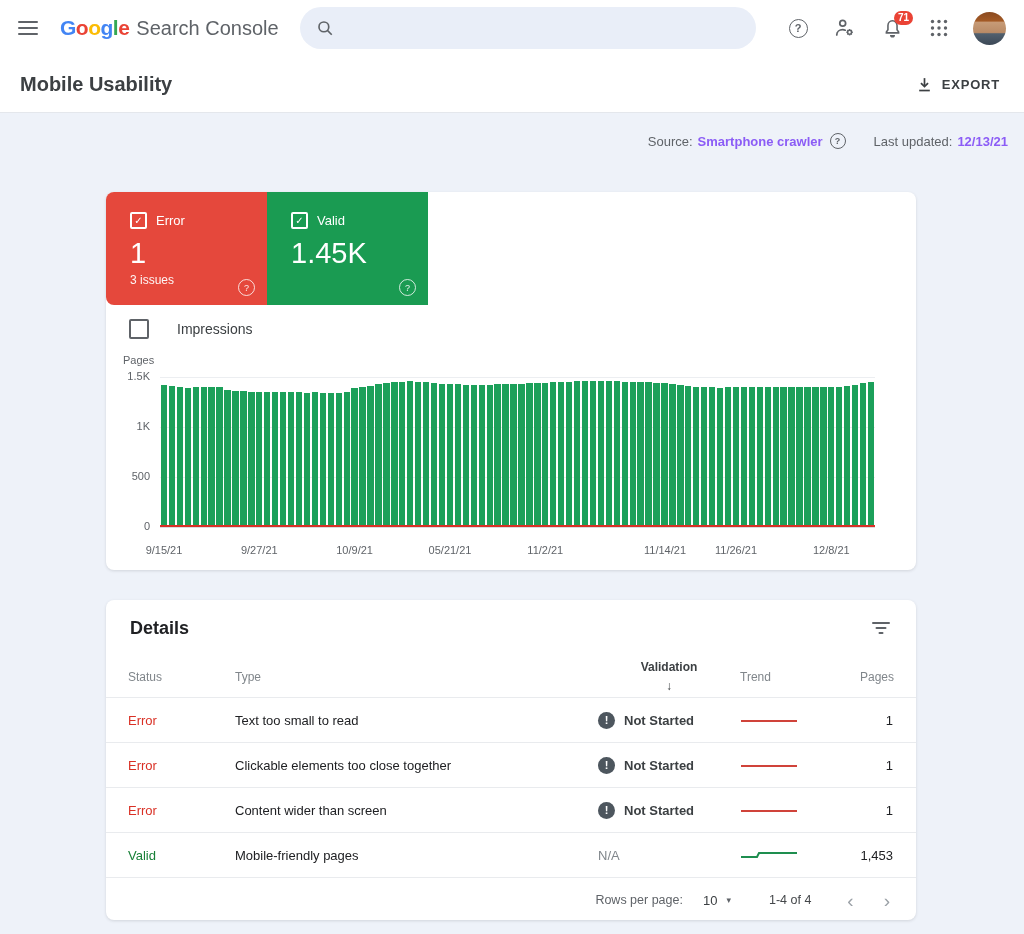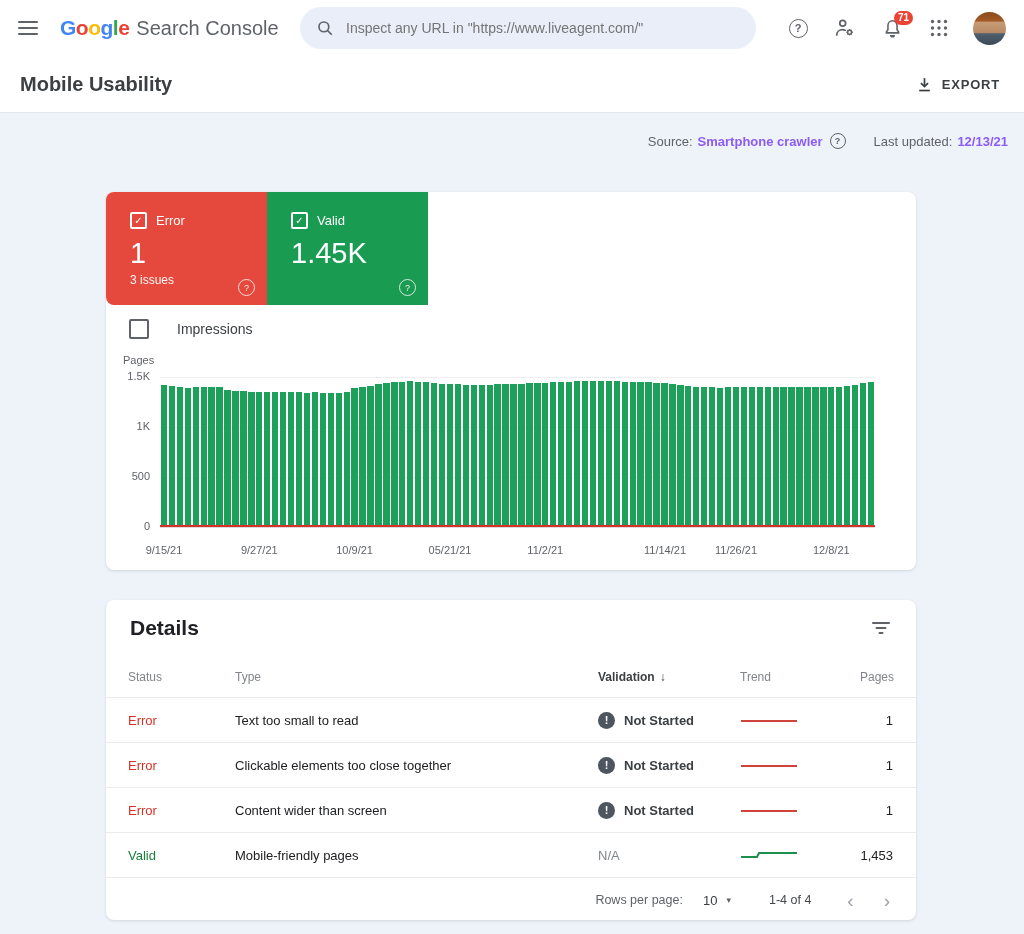--- a/index.html
+++ b/index.html
@@ -57,25 +57,25 @@
   .plot{position:absolute;left:54px;top:185px;width:715px;height:150px;border-bottom:1px solid #dadce0;}
   .gline{position:absolute;left:0;width:715px;height:1px;background:#eceef1;}
   .bar{position:absolute;bottom:0;background:#1ca05a;}
   .errline{position:absolute;bottom:0;left:0;width:715px;height:2px;}
   .xticks{position:absolute;left:54px;top:352px;width:715px;height:16px;}
   .xtick{position:absolute;font-size:11px;color:#5f6368;transform:translateX(-50%);white-space:nowrap;}
 
   
   .detailscard{position:absolute;left:106px;top:600px;width:810px;height:320px;overflow:hidden;}
   .d-head{height:56px;display:flex;align-items:center;justify-content:space-between;}
-  .d-title{font-size:21px;font-weight:600;color:#202124;margin-left:24px;}
+  .d-title{font-size:18px;font-weight:600;color:#202124;margin-left:24px;}
   .d-filter{margin-right:26px;cursor:pointer;display:flex;align-items:center;}
   .t-row{display:grid;grid-template-columns:107px 363px 142px 120px 1fr;align-items:center;height:44px;padding-left:22px;padding-right:23px;}
   .t-row.hdr{height:41px;font-size:12px;color:#80868b;}
-  .t-row.hdr .sorted{color:#3c4043;font-weight:600;display:flex;align-items:center;gap:5px;}
+  .t-row.hdr .sorted{color:#3c4043;font-weight:600;display:flex;align-items:center;gap:5px;flex-direction:column;}
   .t-row.body{border-top:1px solid #e9ebee;font-size:13px;cursor:pointer;}
   .st-error{color:#d93025;}
   .st-valid{color:#188038;}
   .c-type{color:#202124;}
   .c-valid{display:flex;align-items:center;gap:9px;color:#3c4043;font-weight:600;}
   .c-valid.na{color:#80868b;font-weight:400;}
   .exicon{width:17px;height:17px;border-radius:50%;background:#4d565e;color:#fff;font-size:11px;font-weight:700;display:flex;align-items:center;justify-content:center;flex:0 0 auto;}
   .c-pages{text-align:right;color:#202124;}
   .d-foot{border-top:1px solid #e9ebee;height:44px;display:flex;align-items:center;justify-content:flex-end;font-size:12.5px;color:#5f6368;}
   .d-foot .rpp-val{color:#3c4043;font-size:13px;margin-left:20px;}
@@ -97,21 +97,20 @@
       </div>
     <div class="logo">
       <span class="g"><span style="color: rgb(66, 133, 244);">G</span><span style="color: rgb(234, 67, 53);">o</span><span style="color: rgb(251, 188, 5);">o</span><span style="color: rgb(66, 133, 244);">g</span><span style="color: rgb(52, 168, 83);">l</span><span style="color: rgb(234, 67, 53);">e</span></span>
       <span class="sc">Search Console</span>
     </div>
     <div class="searchpill">
       <svg width="18" height="18" viewBox="0 0 24 24" fill="none" stroke="#5f6368" stroke-width="2.2">
           <circle cx="10.5" cy="10.5" r="6.5"></circle>
           <line x1="15.5" y1="15.5" x2="21" y2="21"></line>
         </svg>
-      <input type="text" placeholder="Inspect any URL in &quot;https://www.liveagent.com/&quot;" style="">
     </div>
     <div class="tb-icons">
       <div class="tb-btn">
           <span class="qcircle">?</span>
         </div>
       <div class="tb-btn">
         <svg width="22" height="22" viewBox="0 0 24 24" fill="#5f6368">
             <circle cx="9.5" cy="6.8" r="3.2" fill="none" stroke="#5f6368" stroke-width="1.9"></circle>
             <path d="M3 19.5c0-3.6 3-5.6 6.5-5.6 1 0 2 .2 2.8.5" fill="none" stroke="#5f6368" stroke-width="1.9" stroke-linecap="round"></path>
             <g>

